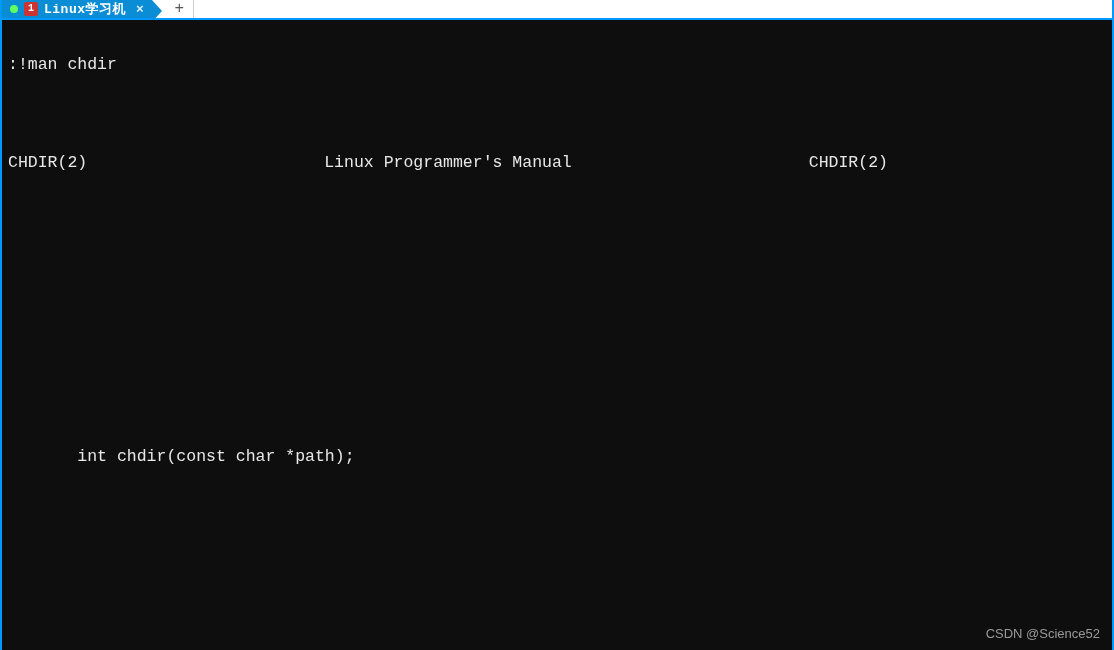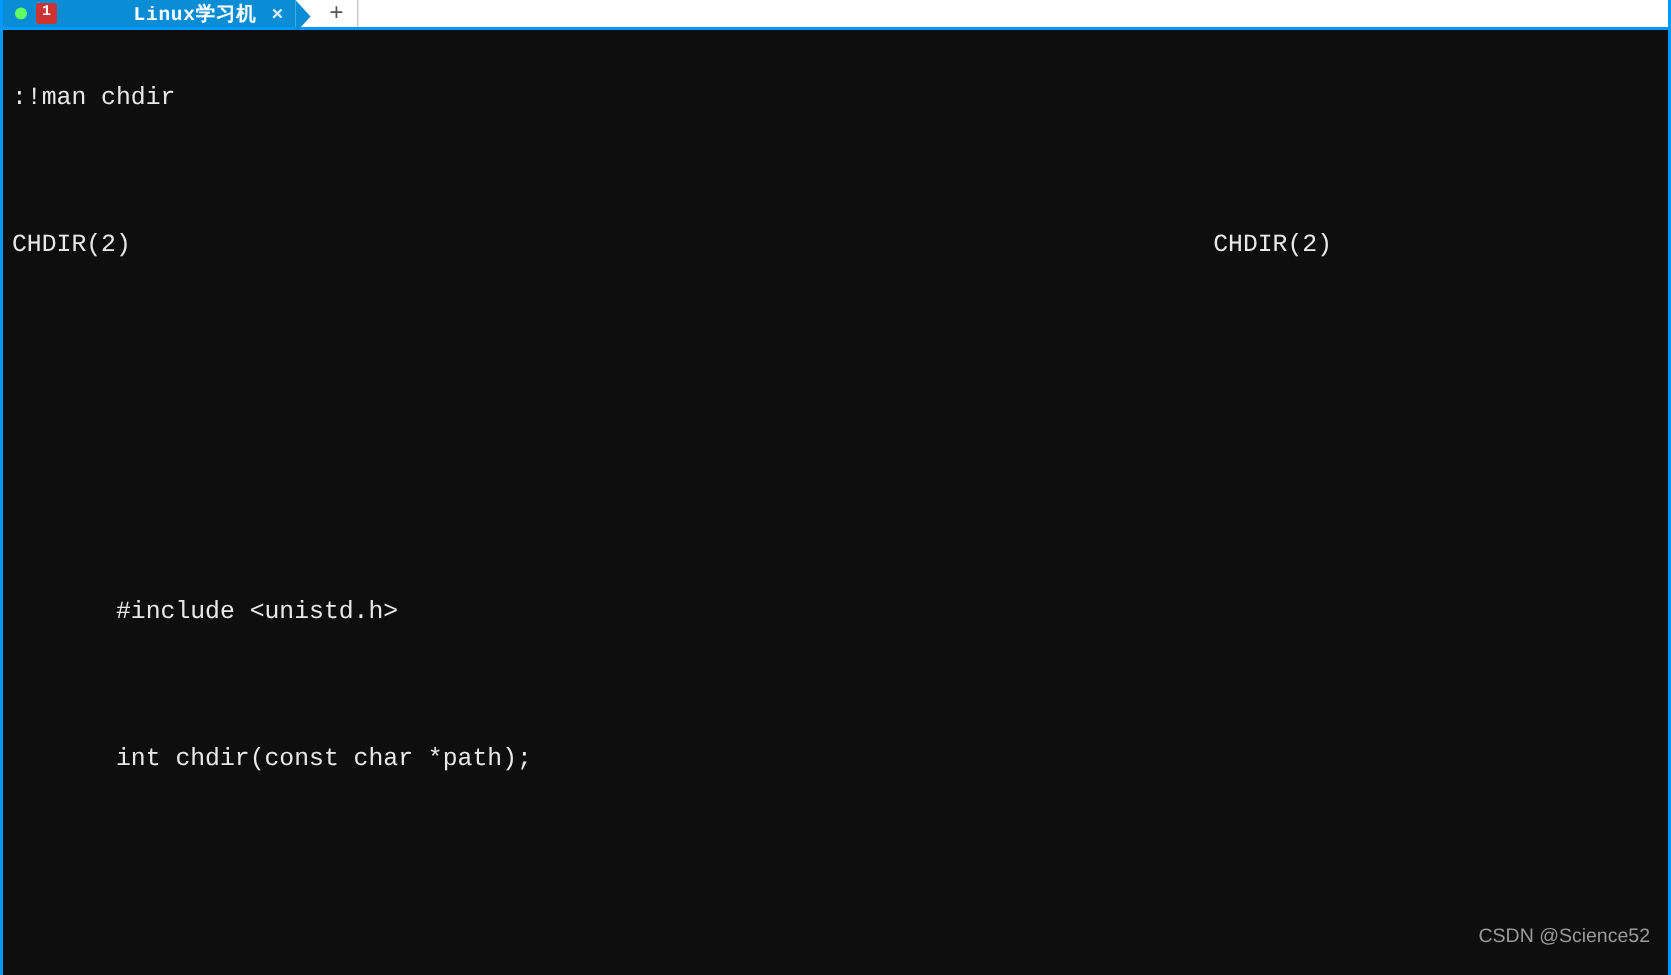--- a/index.html
+++ b/index.html
@@ -47,21 +47,21 @@
   .tab .dot {
     width: 8px; height: 8px; border-radius: 50%;
     background: #61ff61; margin-right: 6px;
     flex: 0 0 auto;
   }
   .tab .badge {
     width: 14px; height: 14px; background: #cc3333; color: #fff;
     font-size: 10px; line-height: 14px; text-align: center;
     border-radius: 2px; margin-right: 6px; font-weight: bold;
   }
-  .tab .tab-label { letter-spacing: 0.5px; margin-left: 45px; }
+  .tab .tab-label { letter-spacing: 0.5px; }
   .tab .tab-close {
     margin-left: 10px;
     color: #dceeff;
     font-size: 13px;
     line-height: 1;
     cursor: pointer;
   }
 
   .newtab {
     width: 28px;
@@ -89,21 +89,21 @@
     display: flex;
     justify-content: space-between;
     width: 880px;
     align-items: flex-end;
   }
   .man-header span { display: inline-block; }
 
   .watermark {
     position: absolute;
     right: 12px;
-    bottom: 14px;
+    bottom: 4px;
     color: #9a9a9a;
     font-size: 13px;
     font-family: Arial, sans-serif;
     white-space: nowrap;
   }
 </style>
 </head>
 <body>
 
 <div class="window">
@@ -116,26 +116,25 @@
       <span class="tab-close">×</span>
     </div>
     <div class="newtab">
       <span>+</span>
     </div>
   </div>
 
   <div class="terminal">
 <div>:!man chdir</div>
 <div> </div>
-<div class="man-header"><span>CHDIR(2)</span><span>CHDIR(2)</span></div>
+<div class="man-header"><span>CHDIR(2)</span><span>Linux Programmer's Manual</span><span>CHDIR(2)</span></div>
 <div> </div>
 <div> </div>
 <div> </div>
 <div> </div>
-<div>       #include &lt;unistd.h&gt;</div>
 <div> </div>
 <div>       int chdir(const char *path);</div>
 
 
 
 
 
 
 
 

